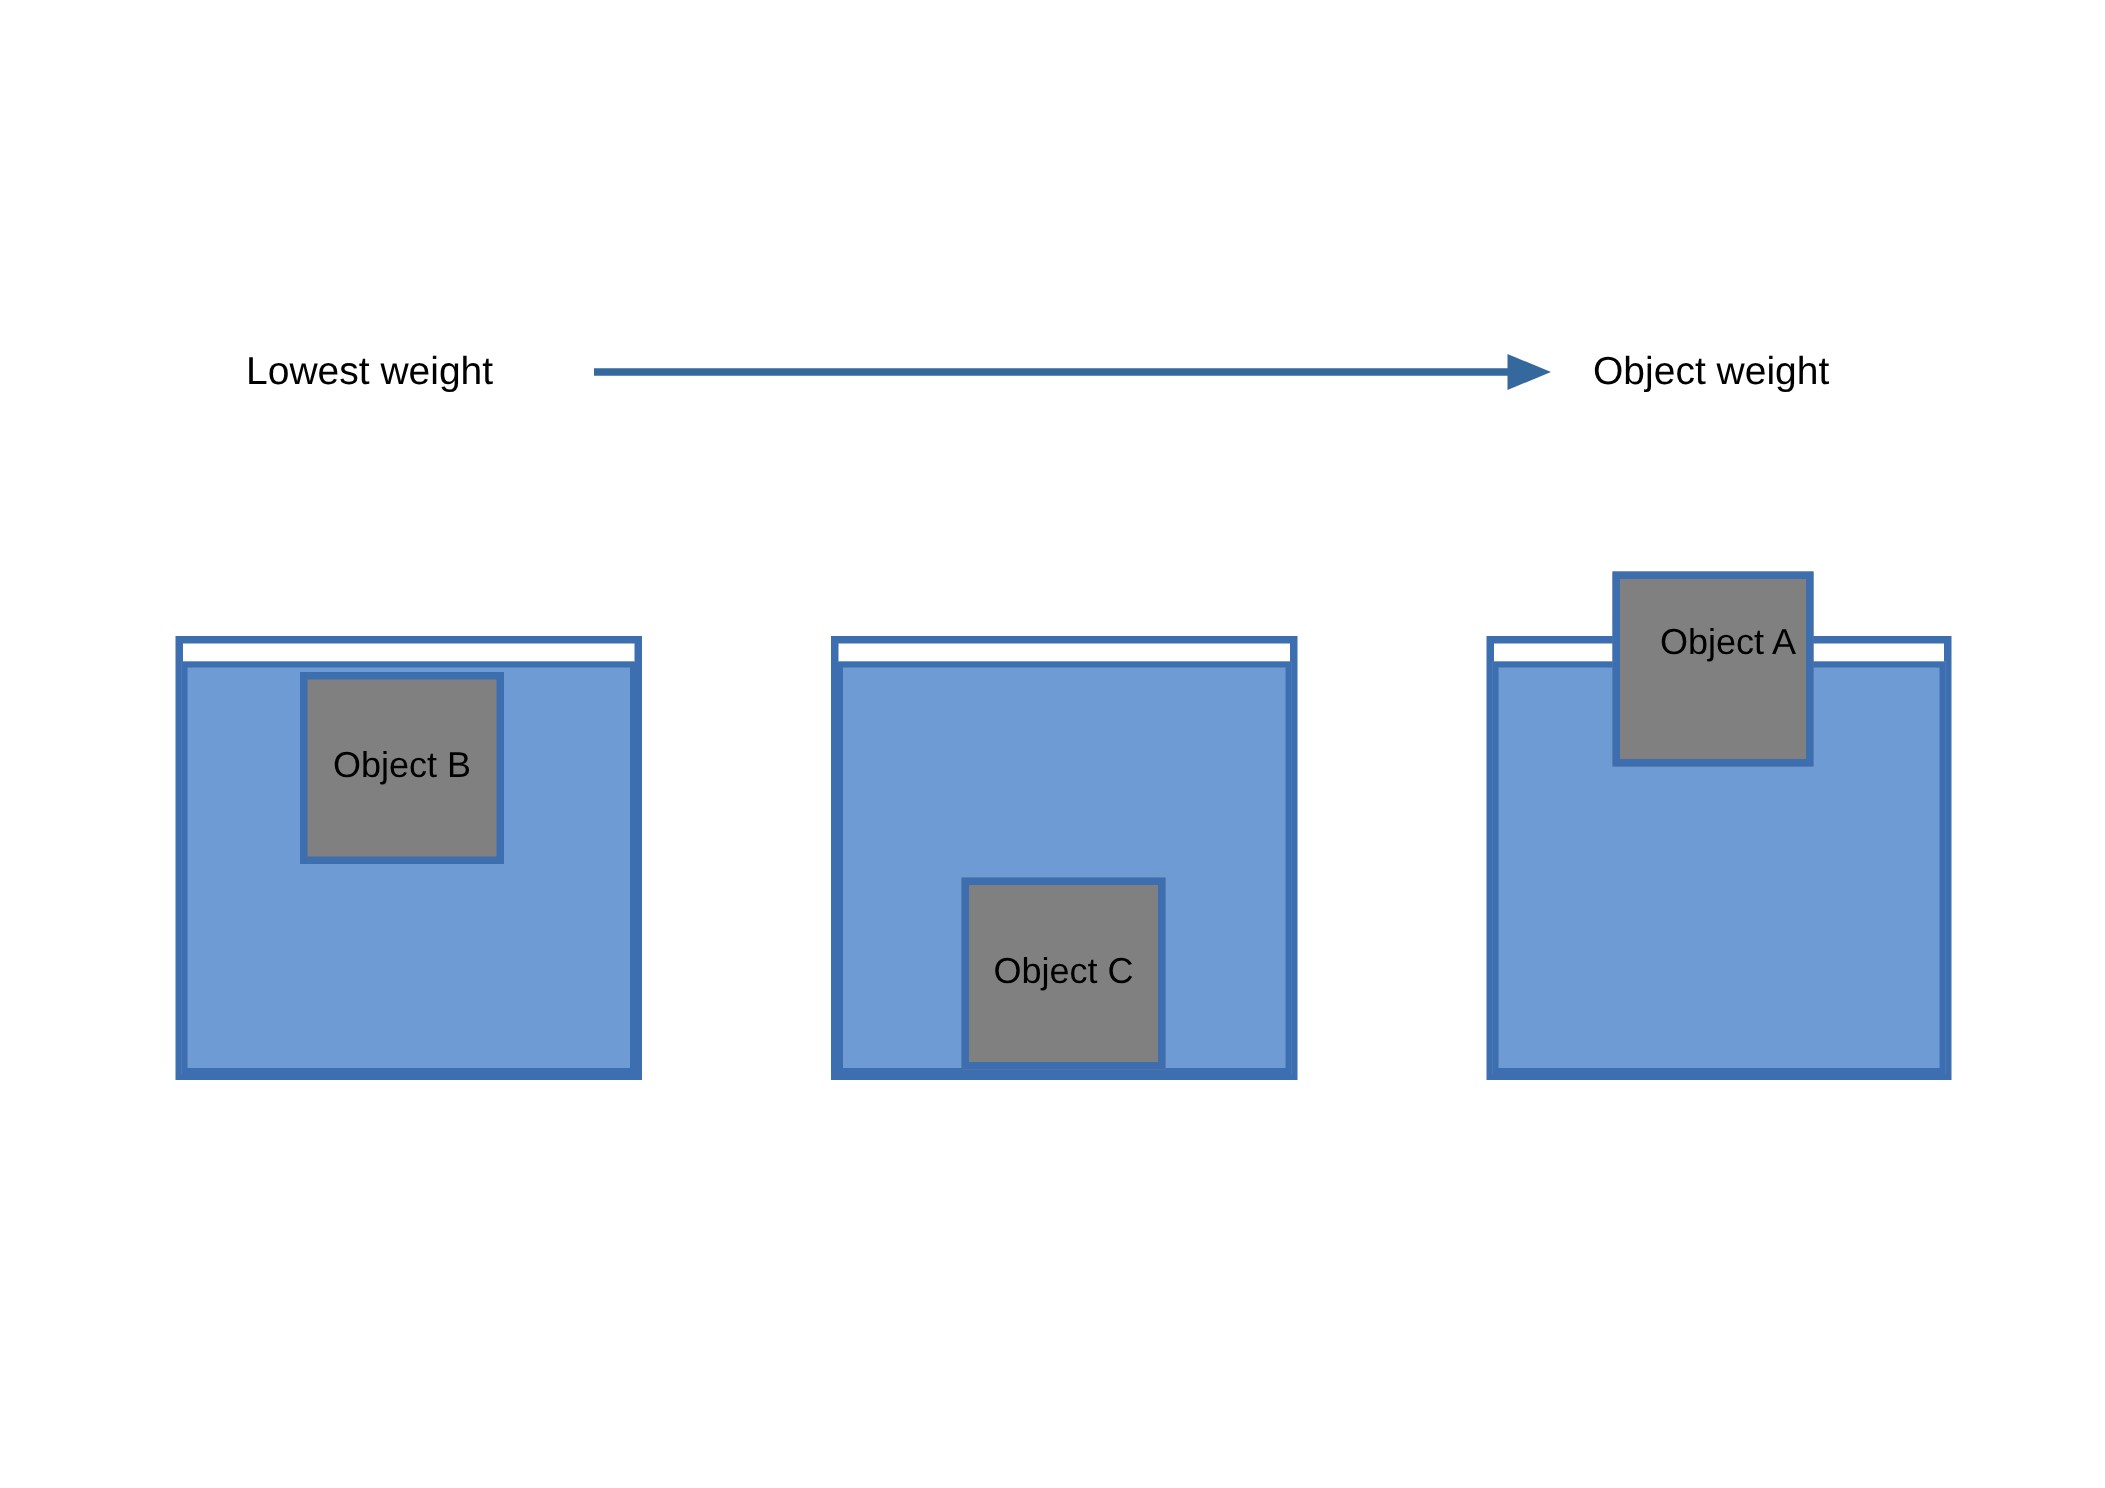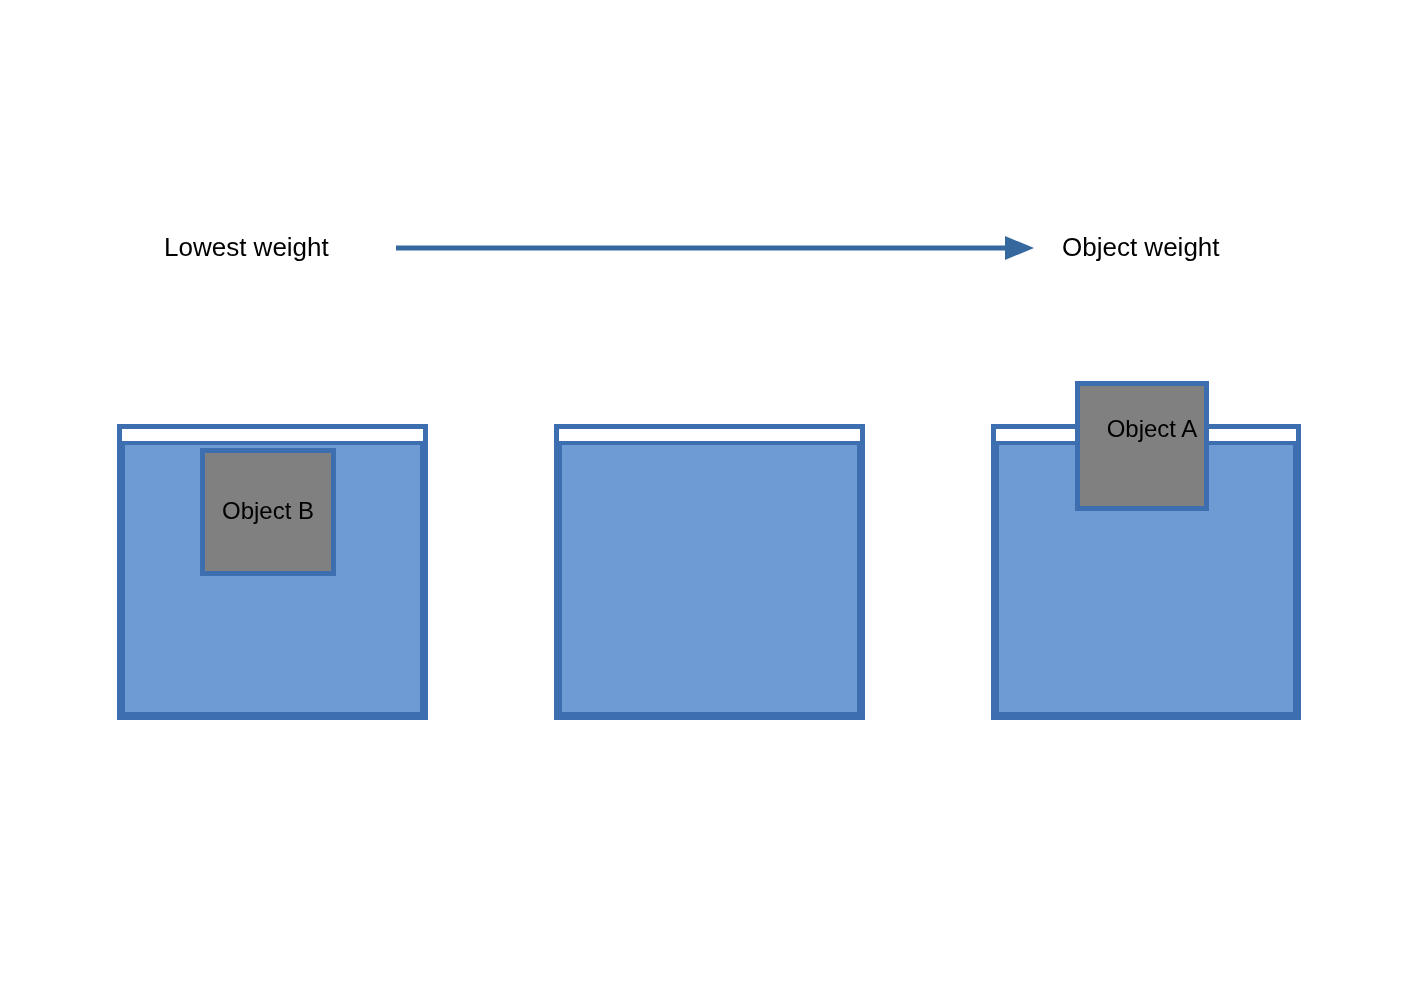--- a/index.html
+++ b/index.html
@@ -105,20 +105,23 @@
       <span class="object-label">Object B</span>
     </div>
   </div>
 
   <div class="container-group" style="left:0px; top:0px; width:1403px; height:992px;">
 
     <div class="vessel" style="left:554px; top:424px; width:311px; height:296px;"></div>
 
     <div class="water" style="left:558px; top:441px; width:303px; height:275px;"></div>
 
+    <div class="object object-c" style="left:641px; top:585px; width:136px; height:128px;">
+      <span class="object-label">Object C</span>
+    </div>
   </div>
 
   <div class="container-group" style="left:0px; top:0px; width:1403px; height:992px;">
 
     <div class="vessel" style="left:991px; top:424px; width:310px; height:296px;"></div>
 
     <div class="water" style="left:995px; top:441px; width:302px; height:275px;"></div>
 
     <div class="object object-a" style="left:1075px; top:381px; width:134px; height:130px;padding-left:20px;">
       <span class="object-label">Object A</span>

